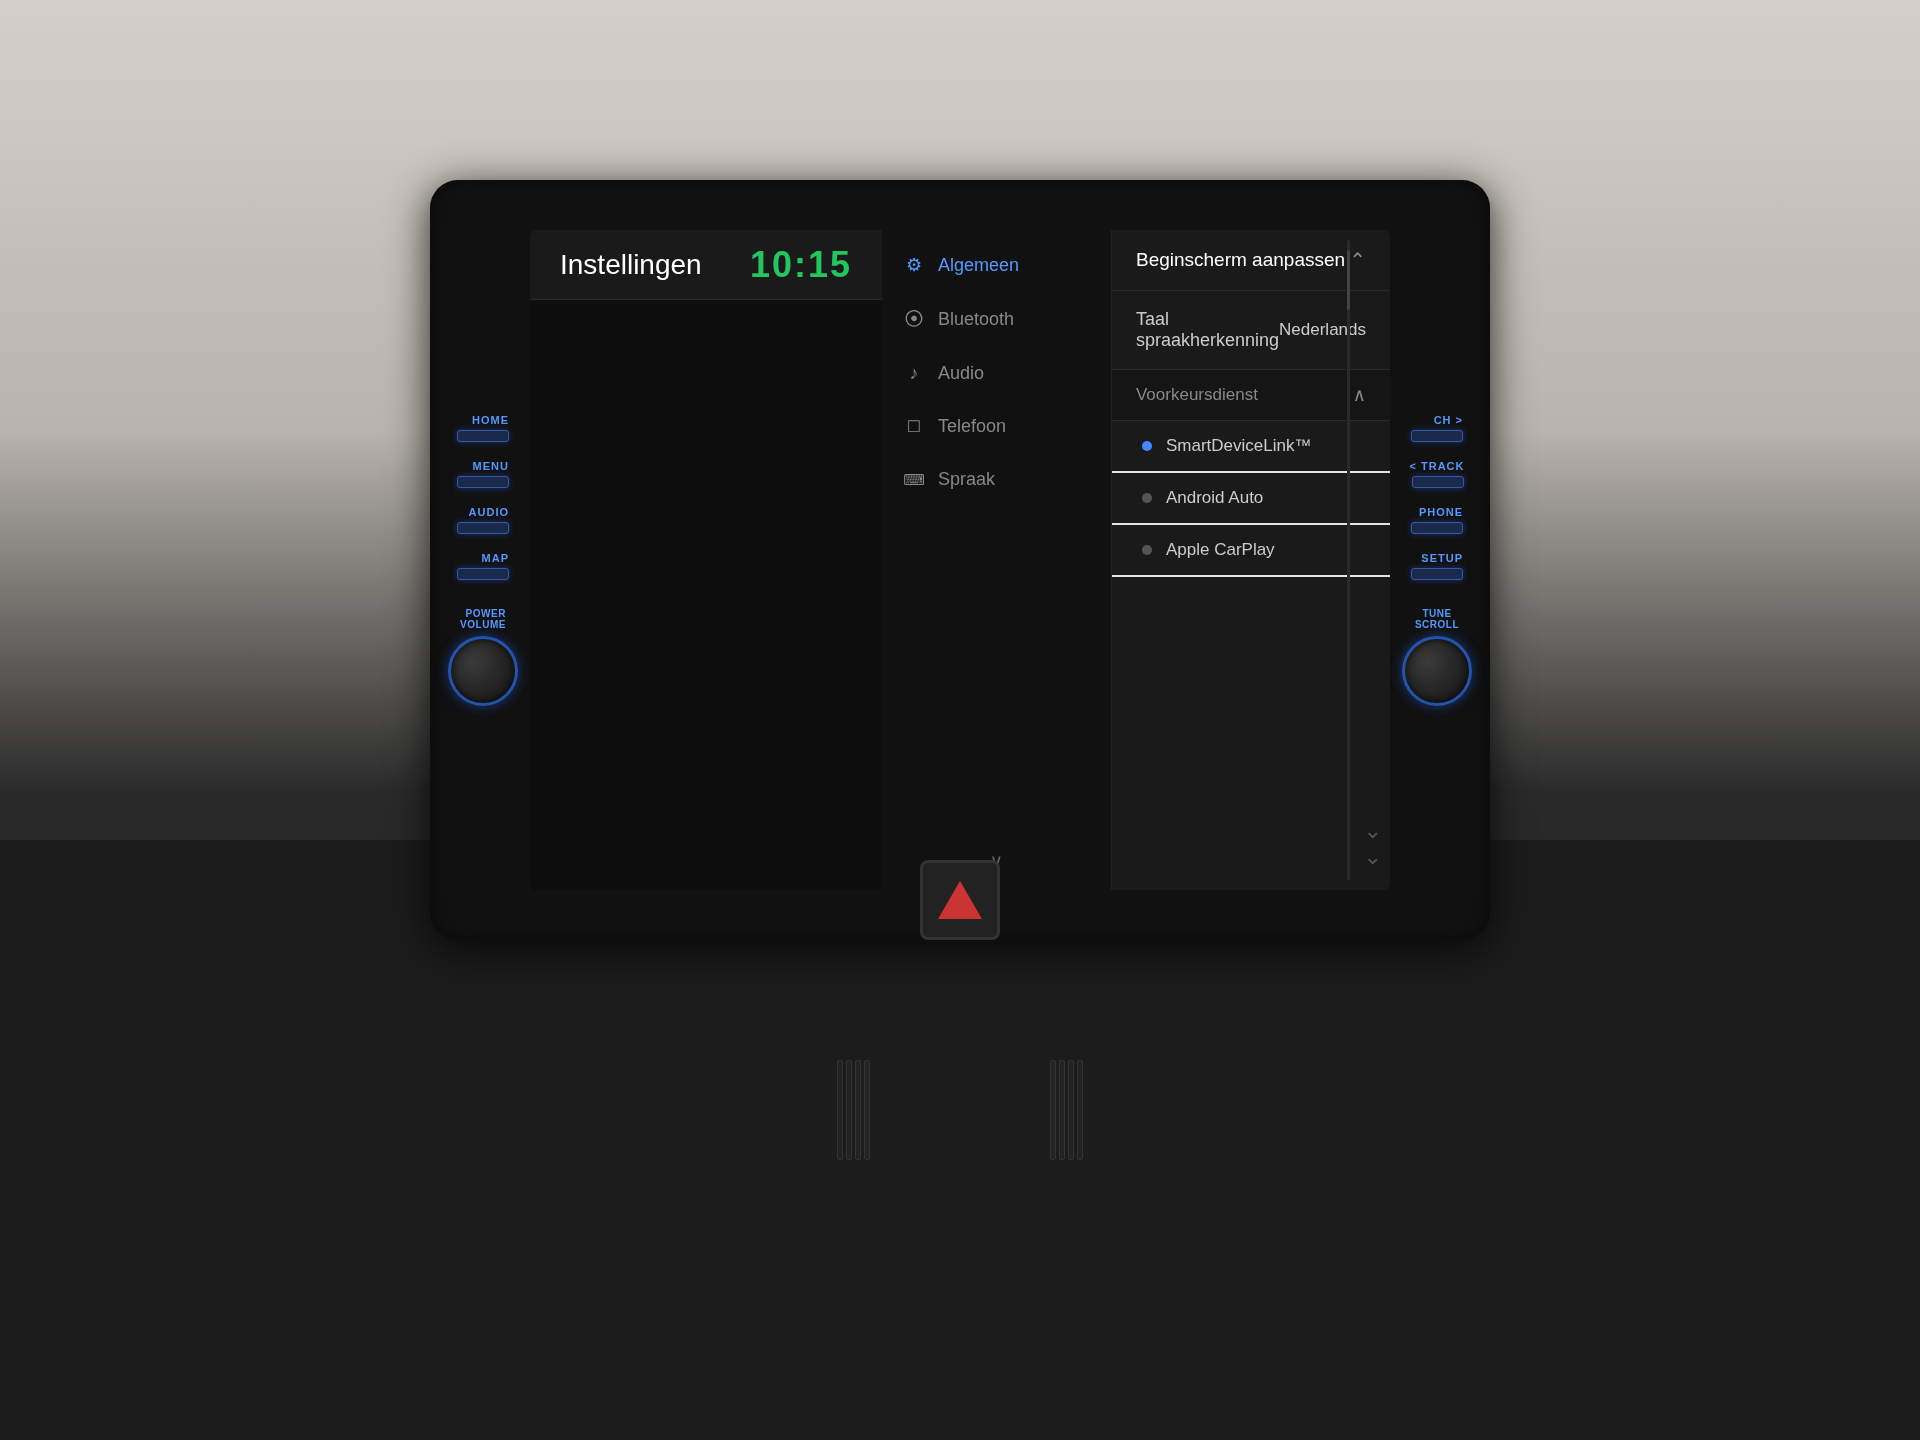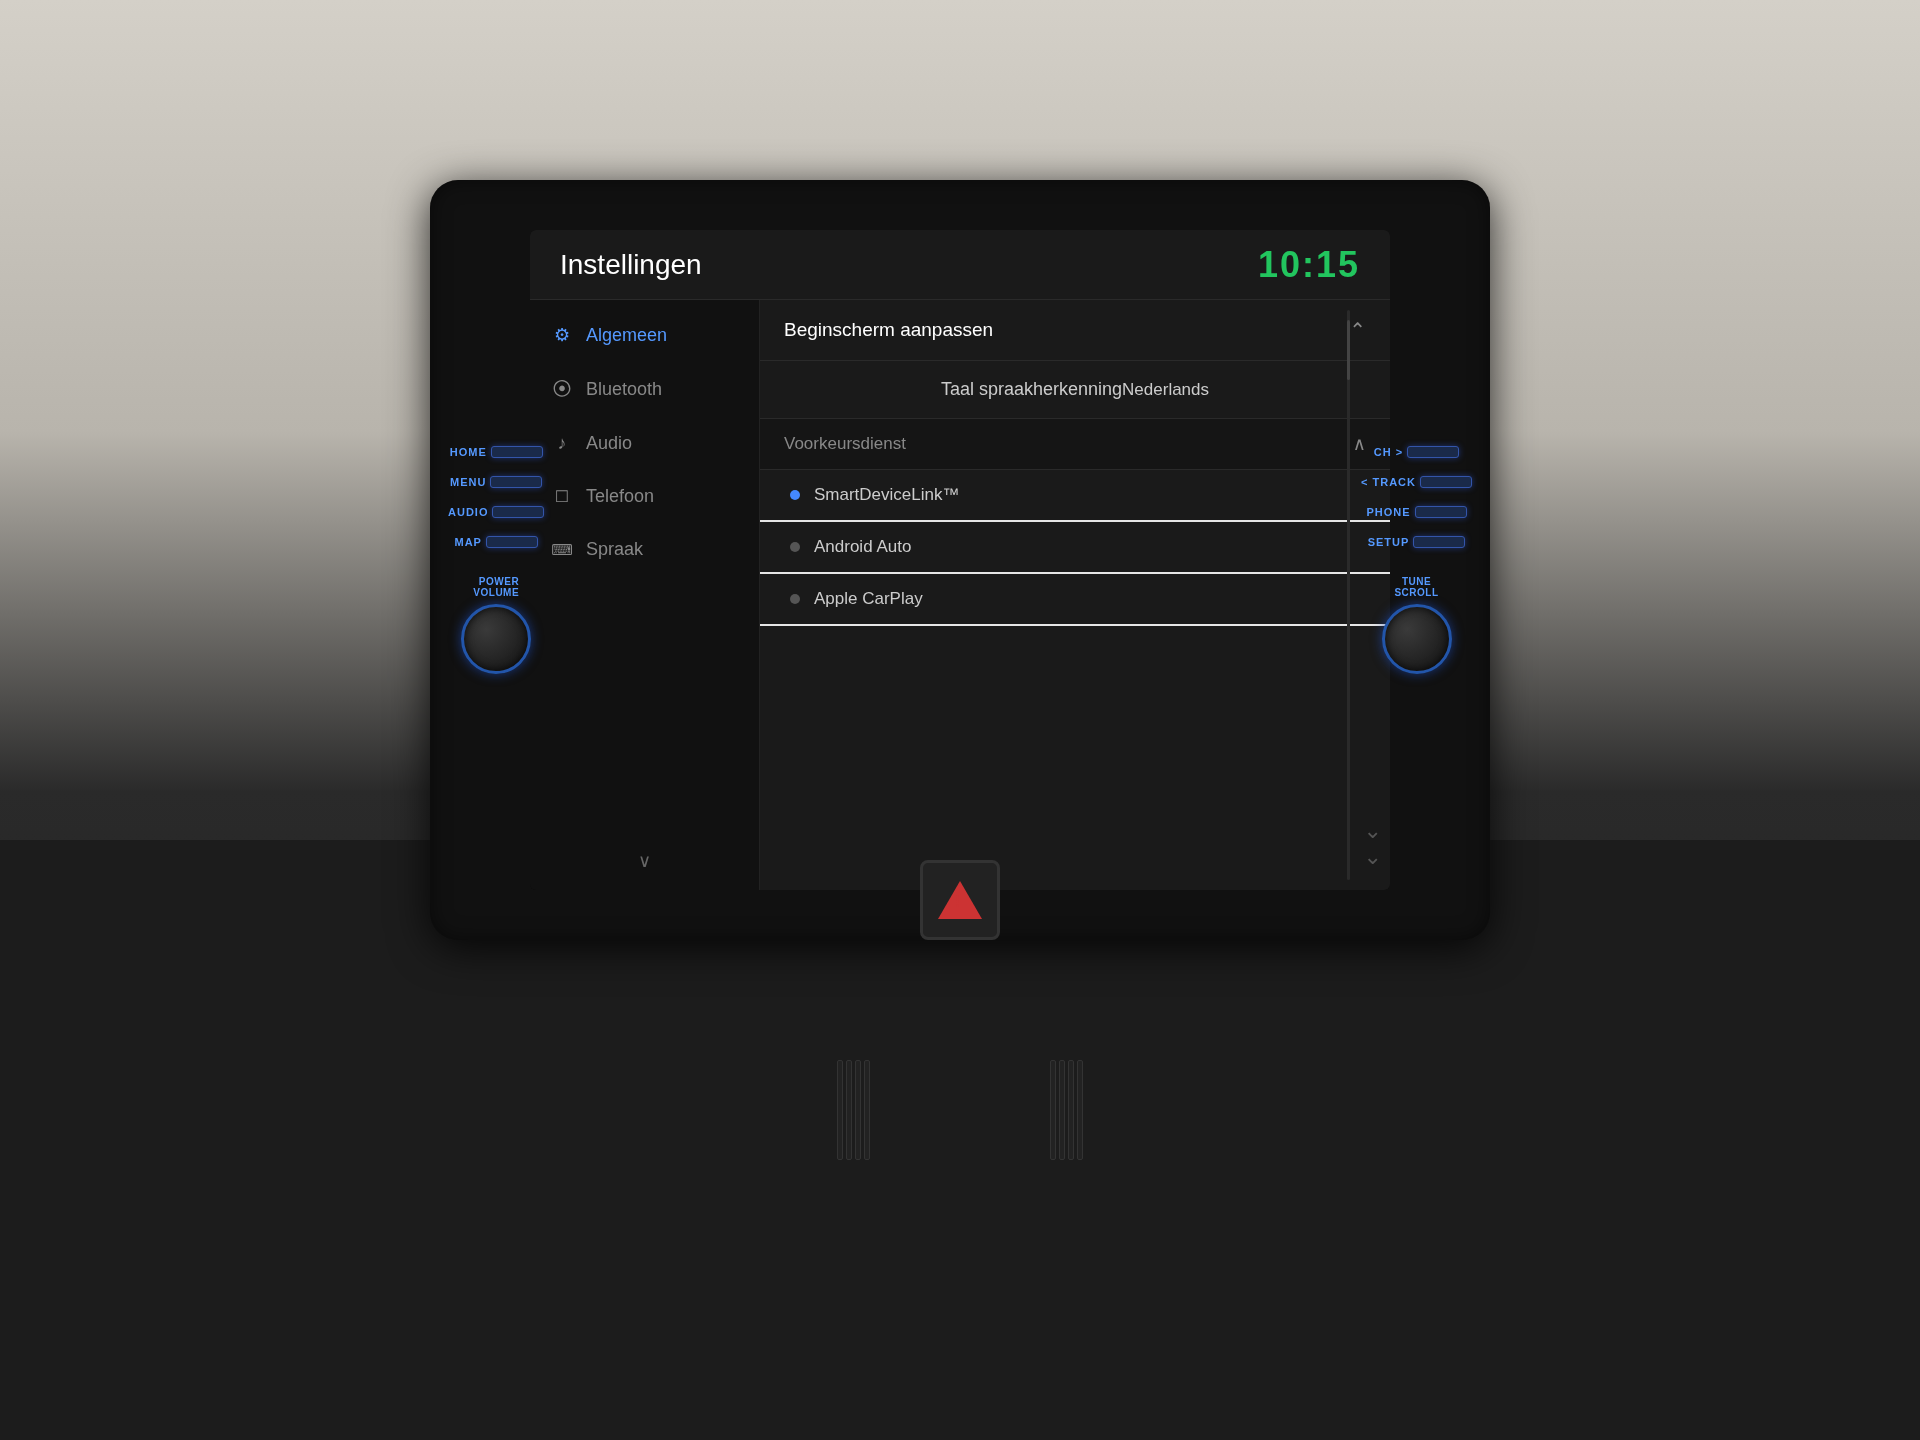--- a/index.html
+++ b/index.html
@@ -95,21 +95,21 @@
       top: 50%;
       transform: translateY(-50%);
       display: flex;
       flex-direction: column;
       gap: 18px;
       align-items: center;
     }
 
     .side-button {
       display: flex;
-      flex-direction: row;
+      flex-direction: column;
       align-items: flex-end;
       gap: 4px;
       cursor: pointer;
     }
 
     .side-button-label {
       color: #5599ff;
       font-size: 11px;
       font-weight: bold;
       letter-spacing: 1px;
@@ -164,21 +164,20 @@
     }
 
     
     .screen {
       width: 860px;
       height: 660px;
       background: #0d0d0d;
       border-radius: 6px;
       overflow: hidden;
       display: flex;
-      flex-direction: column;
     }
 
     
     .screen-header {
       width: 100%;
       height: 70px;
       background: #1a1a1a;
       display: flex;
       align-items: center;
       justify-content: space-between;

